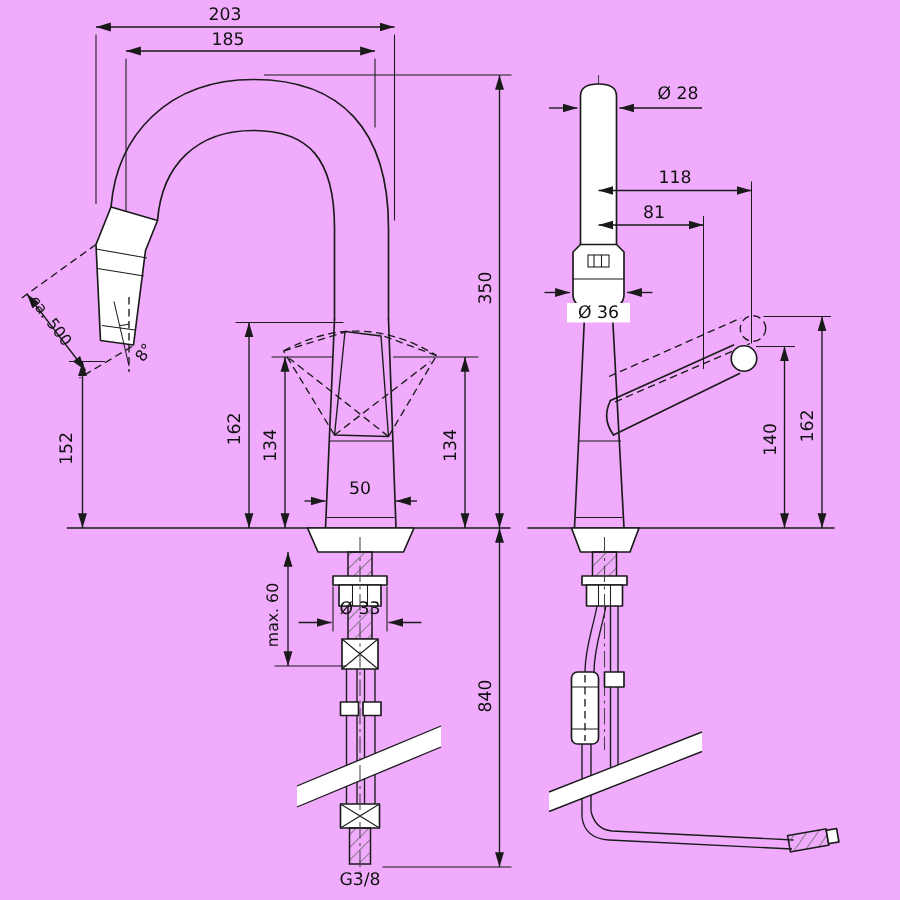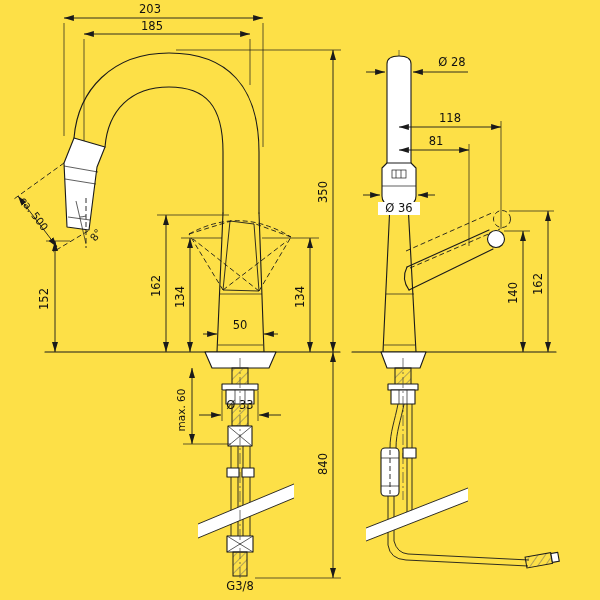--- a/index.html
+++ b/index.html
@@ -1,16 +1,16 @@
 <!DOCTYPE html>
 <html><head>
 <meta charset="utf-8">
 <style>
   html,body{margin:0;padding:0;background:#fff;}
-  .canvas{width:600px;height:600px;background:#fde047;position:relative;overflow:hidden;}
+  .canvas{width:600px;height:600px;background:#f0abfc;position:relative;overflow:hidden;}
   svg{display:block;}
   svg text{font-family:"DejaVu Sans", sans-serif;font-size:11.5px;fill:#111;}
   .lbl{text-anchor:middle;}
   .sm{font-size:10.5px;}
   .o{fill:none;stroke:#1a1a1a;stroke-width:1.1;stroke-linejoin:round;stroke-linecap:round;}
   .o2{fill:none;stroke:#1a1a1a;stroke-width:.9;stroke-linejoin:round;}
   .of{fill:#fff;stroke:#1a1a1a;stroke-width:1.1;stroke-linejoin:round;}
   .t{fill:none;stroke:#1a1a1a;stroke-width:.7;}
   .d{fill:none;stroke:#1a1a1a;stroke-width:.9;}
   .dash{fill:none;stroke:#1a1a1a;stroke-width:.9;stroke-dasharray:5 3;}

